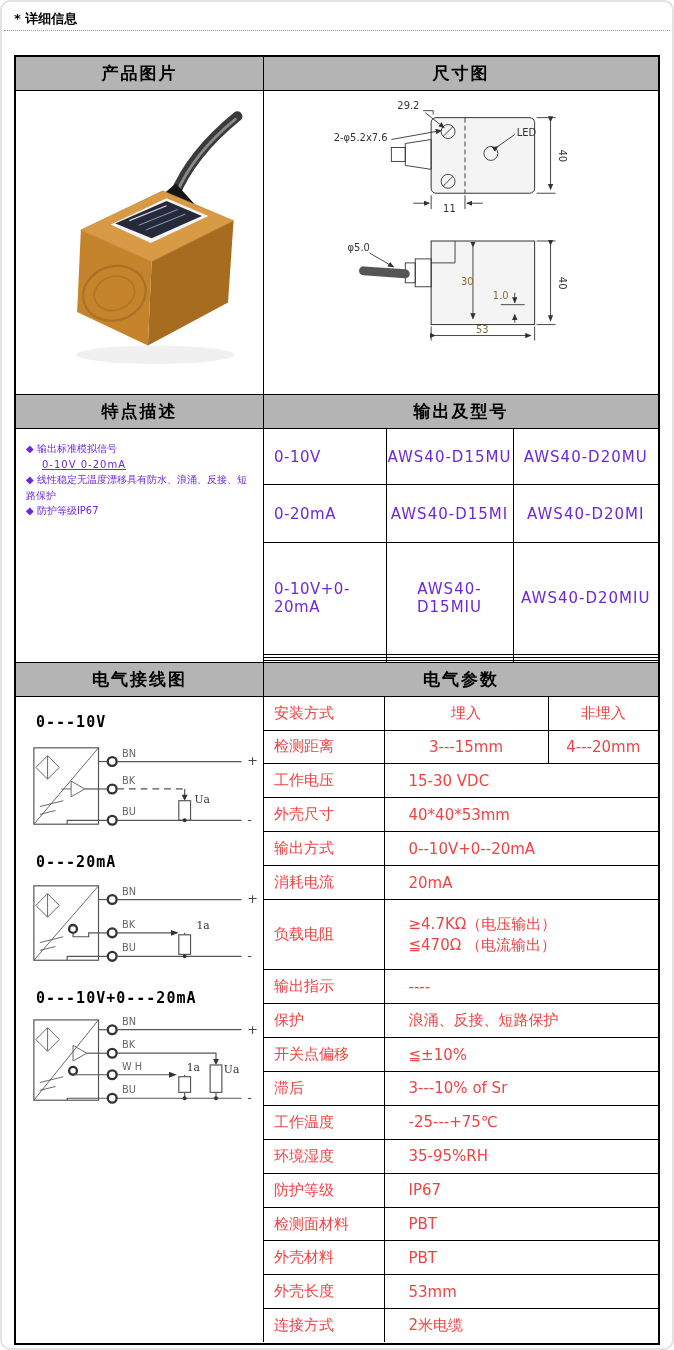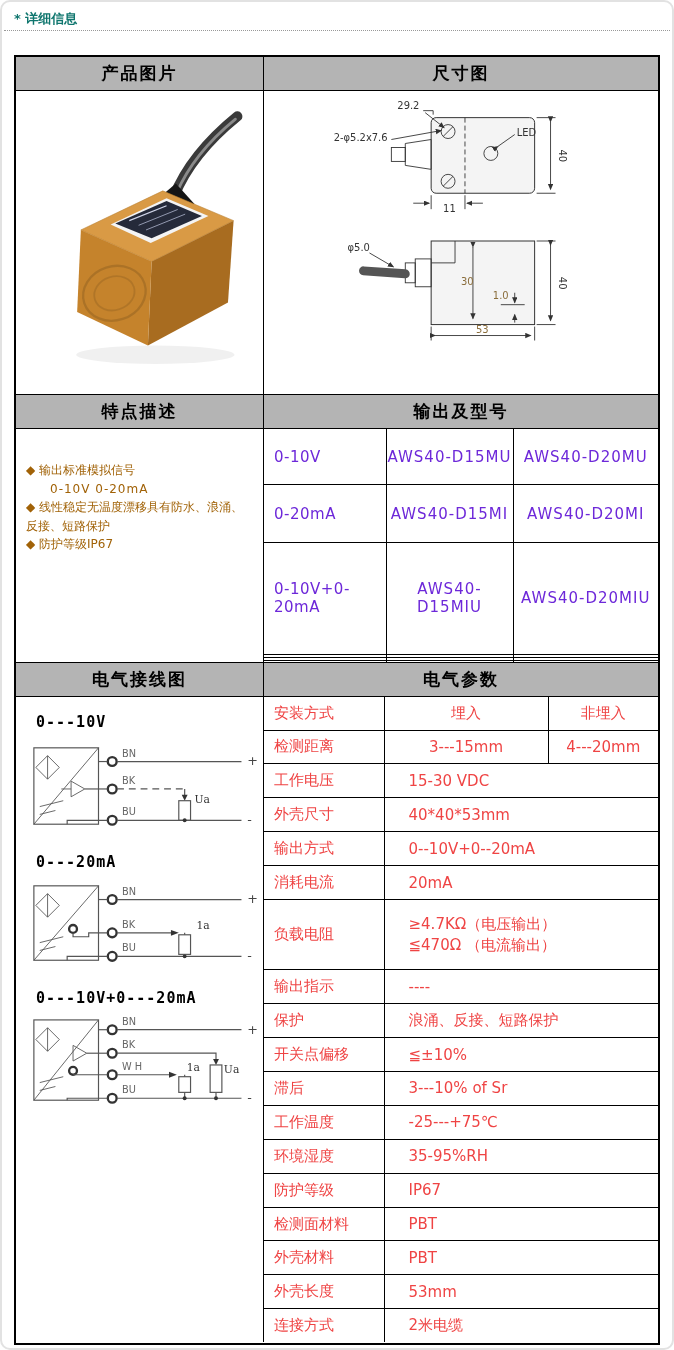--- a/index.html
+++ b/index.html
@@ -1,36 +1,36 @@
 <!DOCTYPE html>
 <html><head>
 <meta charset="utf-8">
 <style>
   * { box-sizing: border-box; margin: 0; padding: 0; }
   html,body { width: 674px; height: 1350px; background: #fff; font-family: "DejaVu Sans", sans-serif; position: relative; }
   .page-frame { position:absolute; inset:0; border:2px solid #e2e2e2; border-radius:10px; pointer-events:none; }
-  .page-title { position:absolute; top:10px; left:14px; font-size:13px; font-weight:bold; color:#0f766e; }
+  .page-title { position:absolute; top:10px; left:14px; font-size:13px; font-weight:bold; color:#000000; }
   .dotted-sep { position:absolute; top:30px; left:4px; width:666px; border-top:1px dotted #999; }
 
   .main { position:absolute; left:14px; top:55px; width:646px; height:1290px; border:2px solid #000; }
   .row { display:flex; width:100%; border-bottom:1px solid #000; }
   .row:last-child { border-bottom:none; }
   .cell-l { width:248px; border-right:1px solid #000; overflow:hidden; }
   .cell-r { flex:1; overflow:hidden; }
   .hdr-row { height:34px; }
   .hdr { background:#b4b4b4; text-align:center; font-weight:bold; font-size:17px; line-height:33px; color:#000; letter-spacing:2px; }
   .r-img { height:304px; }
   .r-mid { height:234px; }
   .r-bot { height:645px; }
 
   .product-cell { display:flex; align-items:center; justify-content:center; }
   .dim-cell { display:flex; align-items:flex-start; justify-content:center; }
 
-  .features { padding:32px 8px 0 10px; font-size:12px; line-height:1.55; color:#a16207; }
-  .feat-line2 { margin-left:24px; letter-spacing:1px; }
+  .features { padding:12px 8px 0 10px; font-size:10px; line-height:1.55; color:#6d28d9; }
+  .feat-line2 { margin-left:16px; letter-spacing:1px;text-decoration:underline; }
 
   table.models { width:100%; height:100%; border-collapse:collapse; table-layout:fixed; }
   table.models td { border-right:1px solid #000; border-bottom:1px solid #000; font-size:15px; color:#6d28d9; }
   table.models td:last-child { border-right:none; }
   table.models tr:last-child td { border-bottom:none; }
   .m-out { padding-left:10px; text-align:left; letter-spacing:0.5px; }
   .m-mod { text-align:center; letter-spacing:1px; }
 
   table.params { width:100%; height:100%; border-collapse:collapse; table-layout:fixed; }
   table.params td { border-right:1px solid #000; border-bottom:1px solid #000; font-size:15px; color:#ef4444; }

